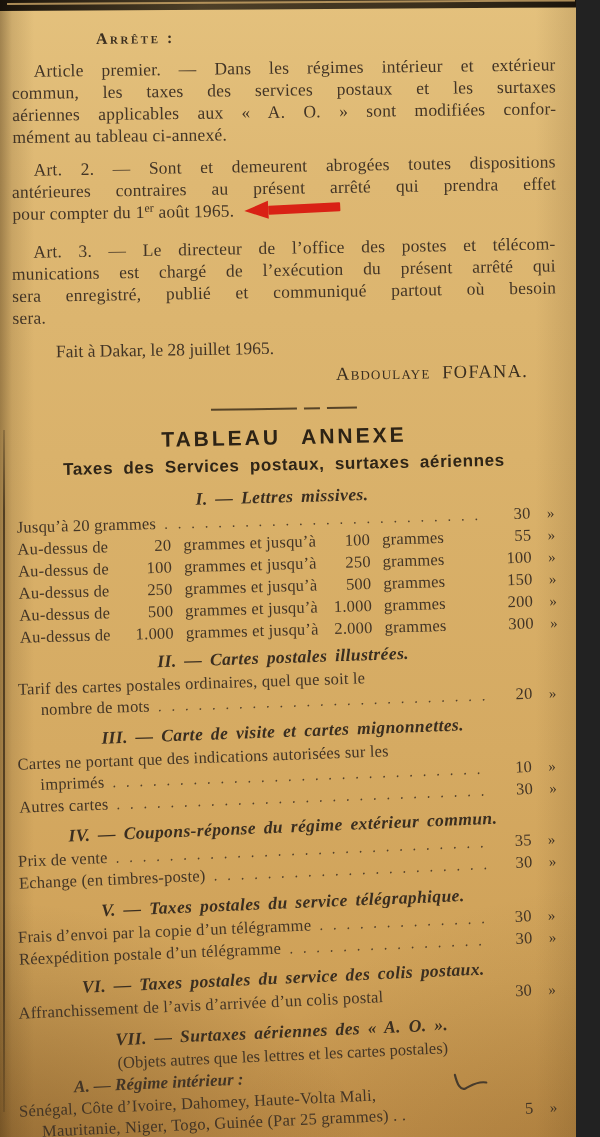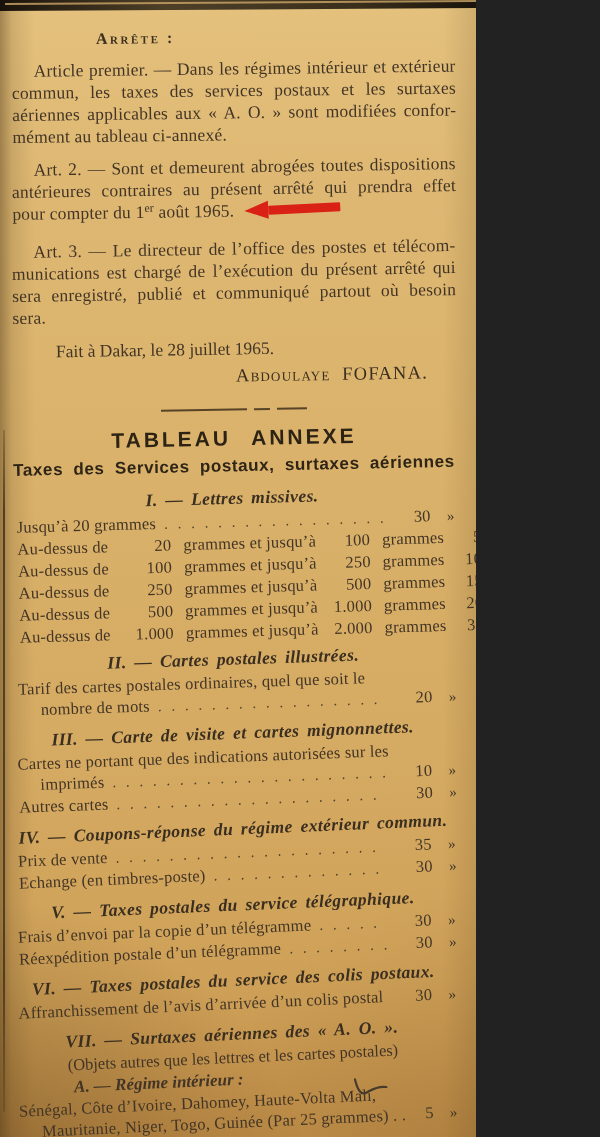--- a/index.html
+++ b/index.html
@@ -1,17 +1,17 @@
 <!DOCTYPE html>
 <html lang="fr"><head>
 <meta charset="utf-8">
 <style>
   html,body{margin:0;padding:0;background:#222;}
   .page{
-    position:relative;width:476px;height:1137px;overflow:hidden;
+    position:relative;width:576px;height:1137px;overflow:hidden;
     font-family:"Liberation Serif","DejaVu Serif",serif;color:#433526;
     background:
       radial-gradient(120% 45% at -6% 106%, rgba(66,42,12,0.40), transparent 60%),
       radial-gradient(130% 55% at 108% 108%, rgba(92,62,20,0.25), transparent 55%),
       linear-gradient(90deg, rgba(70,48,18,0.42) 0px, rgba(70,48,18,0.14) 12px, rgba(70,48,18,0) 34px),
       linear-gradient(90deg, transparent 93%, rgba(92,66,28,0.16) 100%),
       linear-gradient(180deg,#e4c17d 0%,#deb873 16%,#dab26b 40%,#d5aa62 66%,#cfa158 86%,#c18f49 100%);
   }
   .top-edge{
     position:absolute;top:-2px;left:-5px;right:-5px;height:13px;

